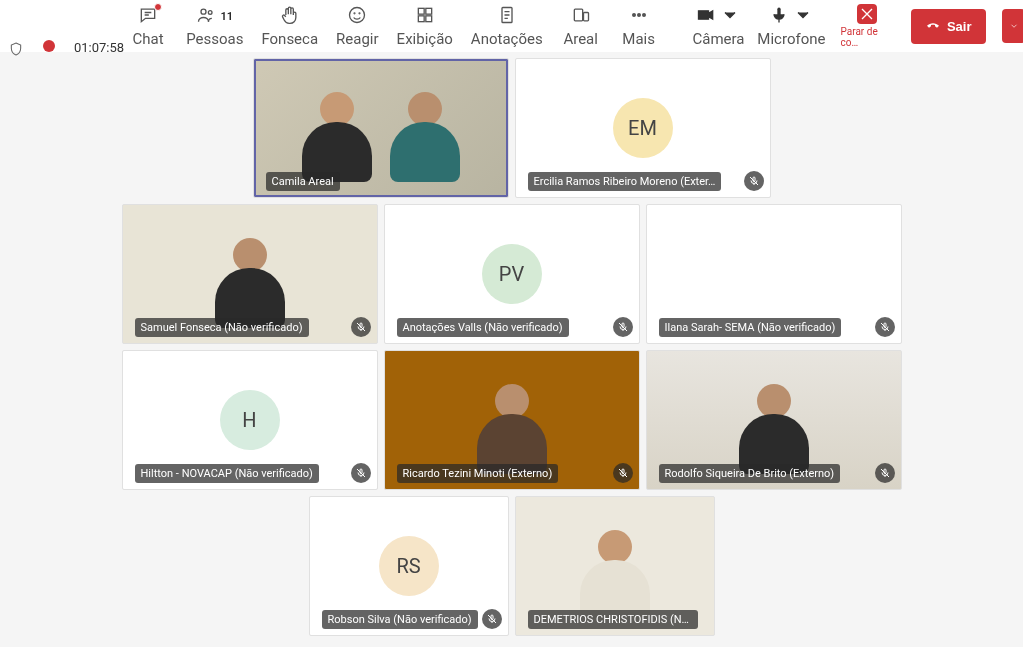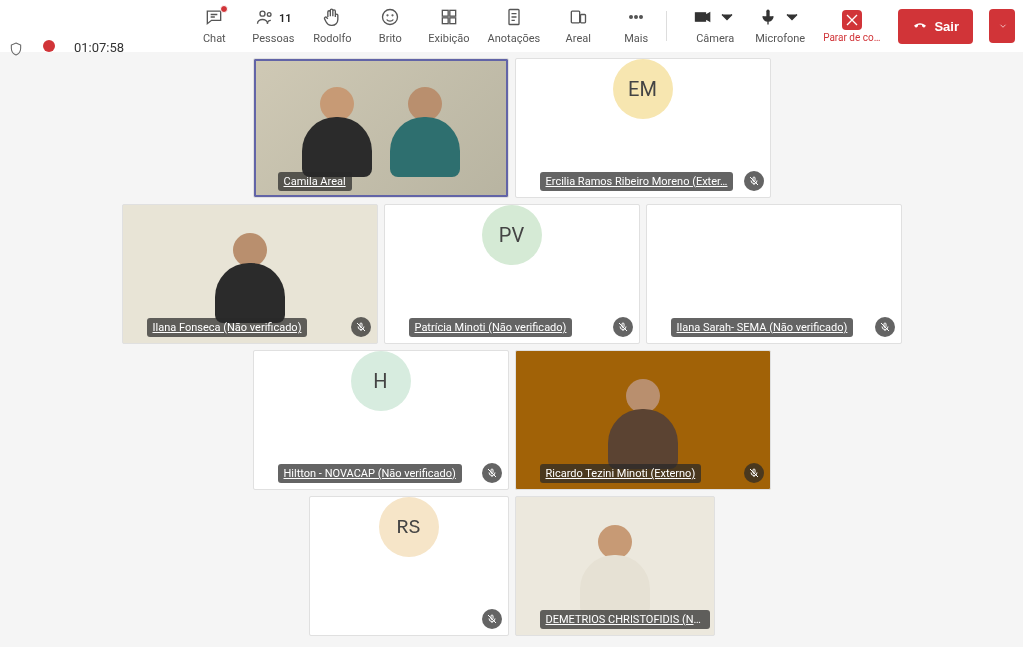--- a/index.html
+++ b/index.html
@@ -39,21 +39,21 @@
     display: flex;
     gap: 18px;
     align-items: flex-start;
   }
   .tool {
     display: flex; flex-direction: column; align-items: center;
     gap: 2px; cursor: pointer; min-width: 40px;
     position: relative;
   }
   .tool svg { width: 20px; height: 20px; stroke: #555; fill: none; stroke-width: 1.6; }
-  .tool-label { font-size: 11px; color: #555; }
+  .tool-label { font-size: 15px; color: #555; }
   .badge-dot {
     position: absolute; top: -2px; right: 6px;
     width: 8px; height: 8px; border-radius: 50%;
     background: #d13438; border: 1px solid #fff;
   }
   .count-badge { font-size: 11px; font-weight: 600; margin-left: 2px; }
   .chev { width: 10px; height: 10px; stroke:#555; fill:none; stroke-width:1.6; margin-left:2px;}
 
   .tb-right {
     display: flex; align-items:center; gap:18px; margin-left: 16px;
@@ -83,48 +83,48 @@
   
   .stage {
     padding: 6px 0;
     display:flex; flex-direction:column; align-items:center; gap:6px;
   }
   .row { display:flex; gap:6px; }
   .tile {
     width: 256px; height: 140px; border-radius: 2px;
     background:#fff; position:relative; overflow:hidden;
     border:1px solid #e0e0e0;
-    display:flex; justify-content:center;
+    display:flex; align-items:center; justify-content:center;
   }
   .row4 .tile { width: 200px; height: 140px; }
   .active-speaker { box-shadow: 0 0 0 2px #6264a7 inset; }
 
   .video-bg1 { background: linear-gradient(135deg,#cfc9b5,#b8b4a1); }
   .video-bg2 { background: linear-gradient(180deg,#4a3628,#6b4d38); }
   .video-bg3 { background:#e8e4d6; }
   .video-bg4 { background:#a16207; }
   .video-bg5 { background: linear-gradient(180deg,#e8e5df,#d8d3c6); }
   .video-bg7 { background:#ece8dd; }
 
   .avatar {
     width: 60px; height: 60px; border-radius:50%;
     display:flex; align-items:center; justify-content:center;
     font-size: 20px; font-weight:400; color:#444;
   }
   .av-yellow { background:#f7e6b0; }
   .av-green  { background:#d5ead5; }
   .av-purple { background:#e2d8f5; }
   .av-mint   { background:#d7ecdf; }
-  .av-peach  { background:#f6e5c8;font-family:Liberation Mono, monospace; }
+  .av-peach  { background:#f6e5c8; }
 
   .nameplate {
-    position:absolute; left:24px; bottom:6px;
+    position:absolute; left:12px; bottom:6px;
     background: rgba(40,40,40,0.72); color:#fff;
     padding: 3px 6px; border-radius:3px; font-size:11px;
-    max-width: calc(100% - 28px); white-space:nowrap; overflow:hidden; text-overflow:ellipsis;text-decoration:underline;
+    max-width: calc(100% - 28px); white-space:nowrap; overflow:hidden; text-overflow:ellipsis;
   }
   .mute-chip {
     position:absolute; right:6px; bottom:6px;
     width:20px; height:20px; border-radius:50%;
     background: rgba(40,40,40,0.72);
     display:flex;align-items:center;justify-content:center;
   }
   .mute-chip svg { width:12px;height:12px; stroke:#fff; fill:none; stroke-width:2; }
 
   
@@ -186,33 +186,33 @@
       </div>
       <span class="tool-label">Pessoas</span>
     </div>
 
     <div class="tool">
       <span>
         <svg viewBox="0 0 24 24">
             <path d="M7 12V6a1.5 1.5 0 0 1 3 0v5M10 11V4a1.5 1.5 0 0 1 3 0v7M13 11V5a1.5 1.5 0 0 1 3 0v7M16 12v-2a1.5 1.5 0 0 1 3 0v5c0 4-3 7-7 7h-1c-3 0-5-2-6-4l-2-4a1.5 1.5 0 0 1 2.5-1.5L7 14"></path>
           </svg>
       </span>
-      <span class="tool-label">Rodolfo</span>
+      <span class="tool-label">Fonseca</span>
     </div>
 
     <div class="tool">
       <span>
         <svg viewBox="0 0 24 24">
             <circle cx="12" cy="12" r="9"></circle>
             <circle cx="9" cy="10" r="0.5" fill="#555"></circle>
             <circle cx="15" cy="10" r="0.5" fill="#555"></circle>
             <path d="M8 15c1 1.5 2.5 2 4 2s3-.5 4-2"></path>
           </svg>
       </span>
-      <span class="tool-label">Brito</span>
+      <span class="tool-label">Reagir</span>
     </div>
 
     <div class="tool">
       <span>
         <svg viewBox="0 0 24 24">
             <rect x="4" y="4" width="7" height="7"></rect>
             <rect x="13" y="4" width="7" height="7"></rect>
             <rect x="4" y="13" width="7" height="7"></rect>
             <rect x="13" y="13" width="7" height="7"></rect>
           </svg>
@@ -343,32 +343,32 @@
       </div>
     </div>
   </div>
 
   <div class="row">
     <div class="tile video-bg3">
       <div class="person shirt-dark">
           <div class="head"></div>
           <div class="body"></div>
         </div>
-      <div class="nameplate">Ilana Fonseca (Não verificado)</div>
+      <div class="nameplate">Samuel Fonseca (Não verificado)</div>
       <div class="mute-chip">
         <svg viewBox="0 0 24 24">
             <rect x="10" y="4" width="4" height="9" rx="2"></rect>
             <path d="M6 11a6 6 0 0 0 12 0M12 17v3M4 4l16 16"></path>
           </svg>
       </div>
     </div>
 
     <div class="tile">
       <div class="avatar av-green">PV</div>
-      <div class="nameplate">Patrícia Minoti (Não verificado)</div>
+      <div class="nameplate">Anotações Valls (Não verificado)</div>
       <div class="mute-chip">
         <svg viewBox="0 0 24 24">
             <rect x="10" y="4" width="4" height="9" rx="2"></rect>
             <path d="M6 11a6 6 0 0 0 12 0M12 17v3M4 4l16 16"></path>
           </svg>
       </div>
     </div>
 
     <div class="tile">
       <div class="nameplate">Ilana Sarah- SEMA (Não verificado)</div>
@@ -400,25 +400,39 @@
         </div>
       <div class="nameplate">Ricardo Tezini Minoti (Externo)</div>
       <div class="mute-chip">
         <svg viewBox="0 0 24 24">
             <rect x="10" y="4" width="4" height="9" rx="2"></rect>
             <path d="M6 11a6 6 0 0 0 12 0M12 17v3M4 4l16 16"></path>
           </svg>
       </div>
     </div>
 
+    <div class="tile video-bg5">
+      <div class="person shirt-dark">
+          <div class="head"></div>
+          <div class="body"></div>
+        </div>
+      <div class="nameplate">Rodolfo Siqueira De Brito (Externo)</div>
+      <div class="mute-chip">
+        <svg viewBox="0 0 24 24">
+            <rect x="10" y="4" width="4" height="9" rx="2"></rect>
+            <path d="M6 11a6 6 0 0 0 12 0M12 17v3M4 4l16 16"></path>
+          </svg>
+      </div>
+    </div>
   </div>
 
   <div class="row row4">
     <div class="tile">
       <div class="avatar av-peach">RS</div>
+      <div class="nameplate">Robson Silva (Não verificado)</div>
       <div class="mute-chip">
         <svg viewBox="0 0 24 24">
             <rect x="10" y="4" width="4" height="9" rx="2"></rect>
             <path d="M6 11a6 6 0 0 0 12 0M12 17v3M4 4l16 16"></path>
           </svg>
       </div>
     </div>
 
     <div class="tile video-bg7">
       <div class="person shirt-white skin2">

